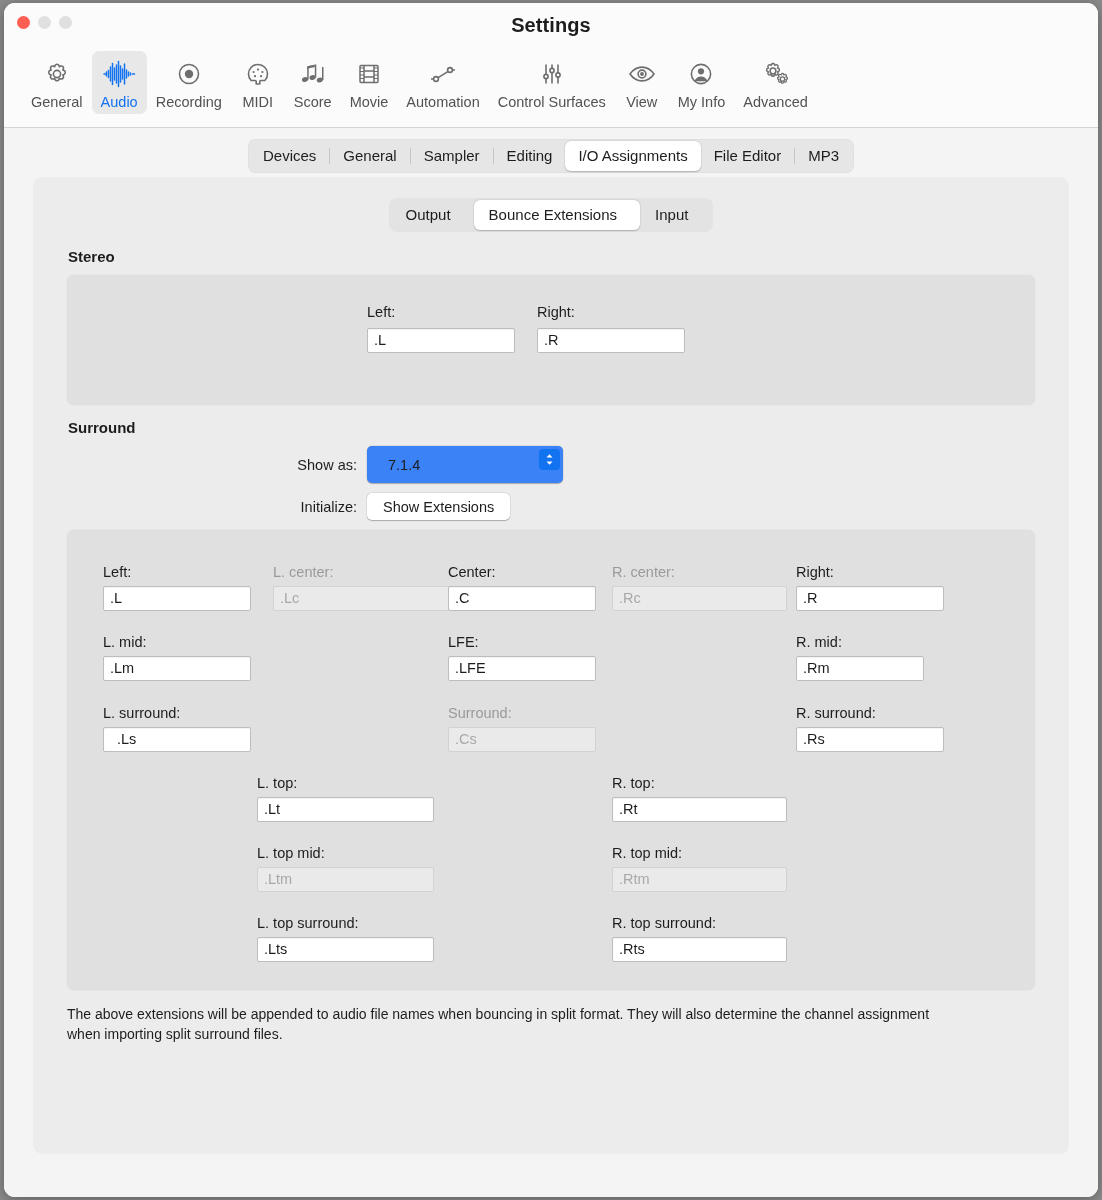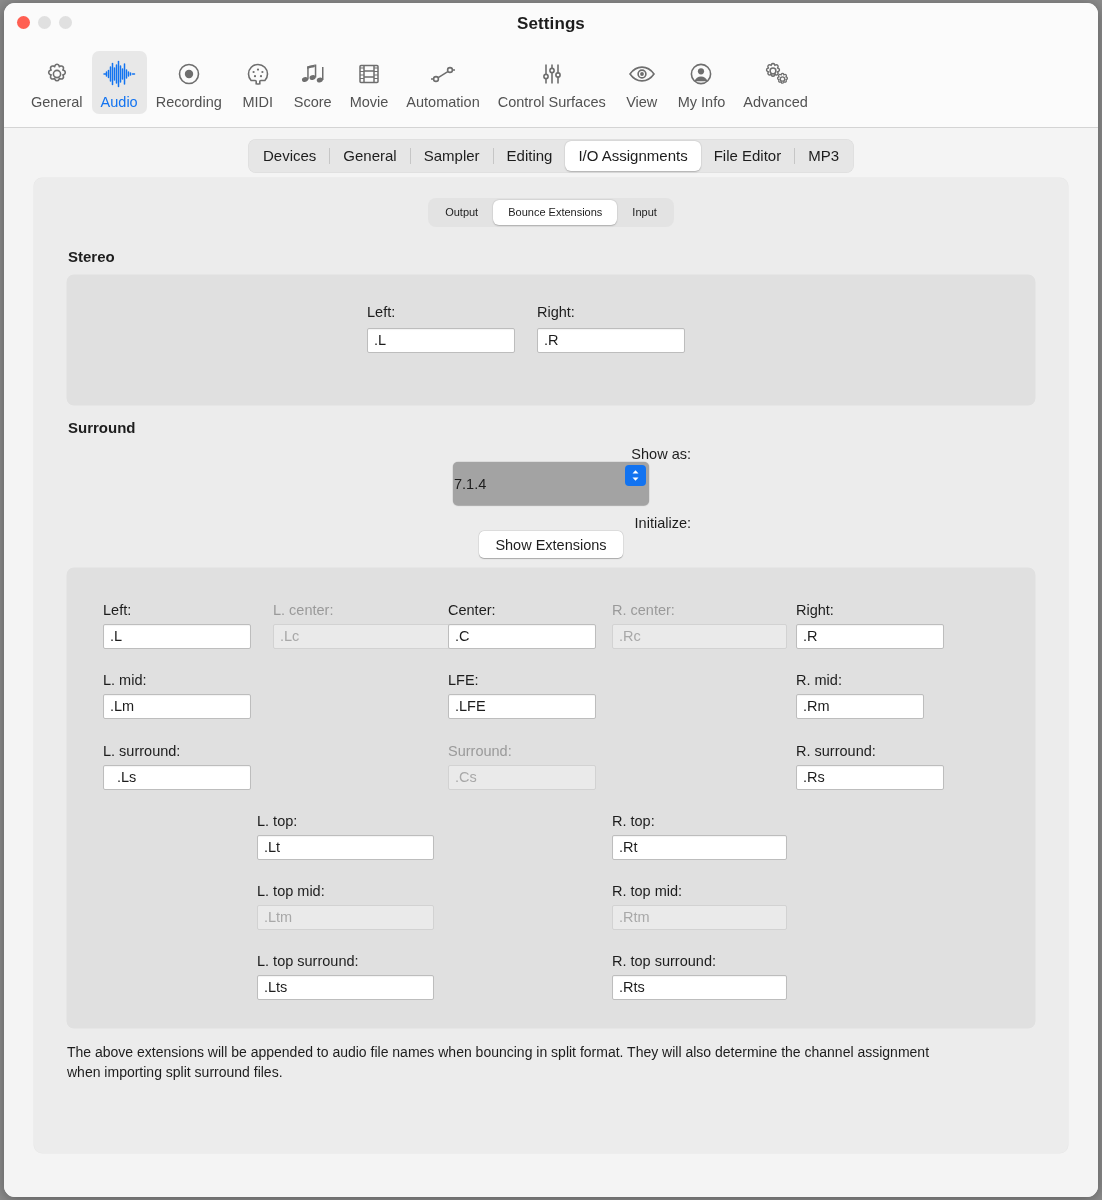--- a/index.html
+++ b/index.html
@@ -30,21 +30,21 @@
     position: absolute; top: 13px; left: 13px;
     display: flex; gap: 8px;
   }
   .dot { width: 13px; height: 13px; border-radius: 50%; }
   .dot.red   { background: #ff5f52; }
   .dot.gray1 { background: #e0e0e0; }
   .dot.gray2 { background: #e0e0e0; }
   .title {
     position: absolute; left: 0; right: 0; top: 11px;
     text-align: center;
-    font-size: 17px; font-weight: bold; color: #1d1d1d;
+    font-size: 20px; font-weight: bold; color: #1d1d1d;
     letter-spacing: 0.1px;
   }
 
   
   .toolbar {
     position: relative;
     height: 83px;
     background: #fbfbfb;
     border-bottom: 1px solid #d4d4d4;
     display: flex;
@@ -120,22 +120,22 @@
     position: absolute; top: 20px; left: 0; right: 0;
     display: flex; justify-content: center;
   }
   .segbar2 {
     display: flex; align-items: center;
     background: #e3e3e3;
     border-radius: 8px;
     padding: 2px;
   }
   .seg2 {
-    font-size: 11px; color: #1d1d1d;
-    padding: 6px 15px 7px 15px;
+    font-size: 15px; color: #1d1d1d;
+    padding: 6px 23px 7px 15px;
     border-radius: 6px; white-space: nowrap; cursor: default;
   }
   .seg2.sel {
     background: #ffffff;
     box-shadow: 0 0.5px 1.5px rgba(0,0,0,0.22), 0 0 0 0.5px rgba(0,0,0,0.04);
   }
 
   
   .content {
     position: absolute;
@@ -176,33 +176,33 @@
     box-shadow: none;
   }
 
   
   .stereo-box { position: relative; height: 130px; }
   .stereo-left  { position: absolute; left: 300px; top: 28px; }
   .stereo-right { position: absolute; left: 470px; top: 28px; }
   .stereo-left .fld, .stereo-right .fld { width: 148px; display: block; margin-top: 7px; }
 
   
-  .rowctl { display: flex; align-items: center; margin-bottom: 10px; flex-direction: column; }
+  .rowctl { display: flex; align-items: center; margin-bottom: 10px; }
   .rowctl .rl {
     width: 300px; text-align: right; padding-right: 10px;
     font-size: 14.5px; color: #1d1d1d;
   }
   .popup {
     position: relative;
-    width: 196px; height: 43px;
-    background: #a3a3a3;
+    width: 196px; height: 37px;
+    background: #3b82f6;
     border-radius: 5px;
     box-shadow: 0 0.5px 1px rgba(0,0,0,0.25), 0 0 0 0.5px rgba(0,0,0,0.08);
     display: flex; align-items: center;
-    padding-left: 1px;
+    padding-left: 21px;
     font-size: 14.5px; color: #1d1d1d;
     cursor: default;
   }
   .popup .stepper {
     position: absolute; right: 3px; top: 3px;
     width: 21px; height: 21px;
     background: #1273f0;
     border-radius: 4px;
     display: flex; flex-direction: column;
     align-items: center; justify-content: center;

